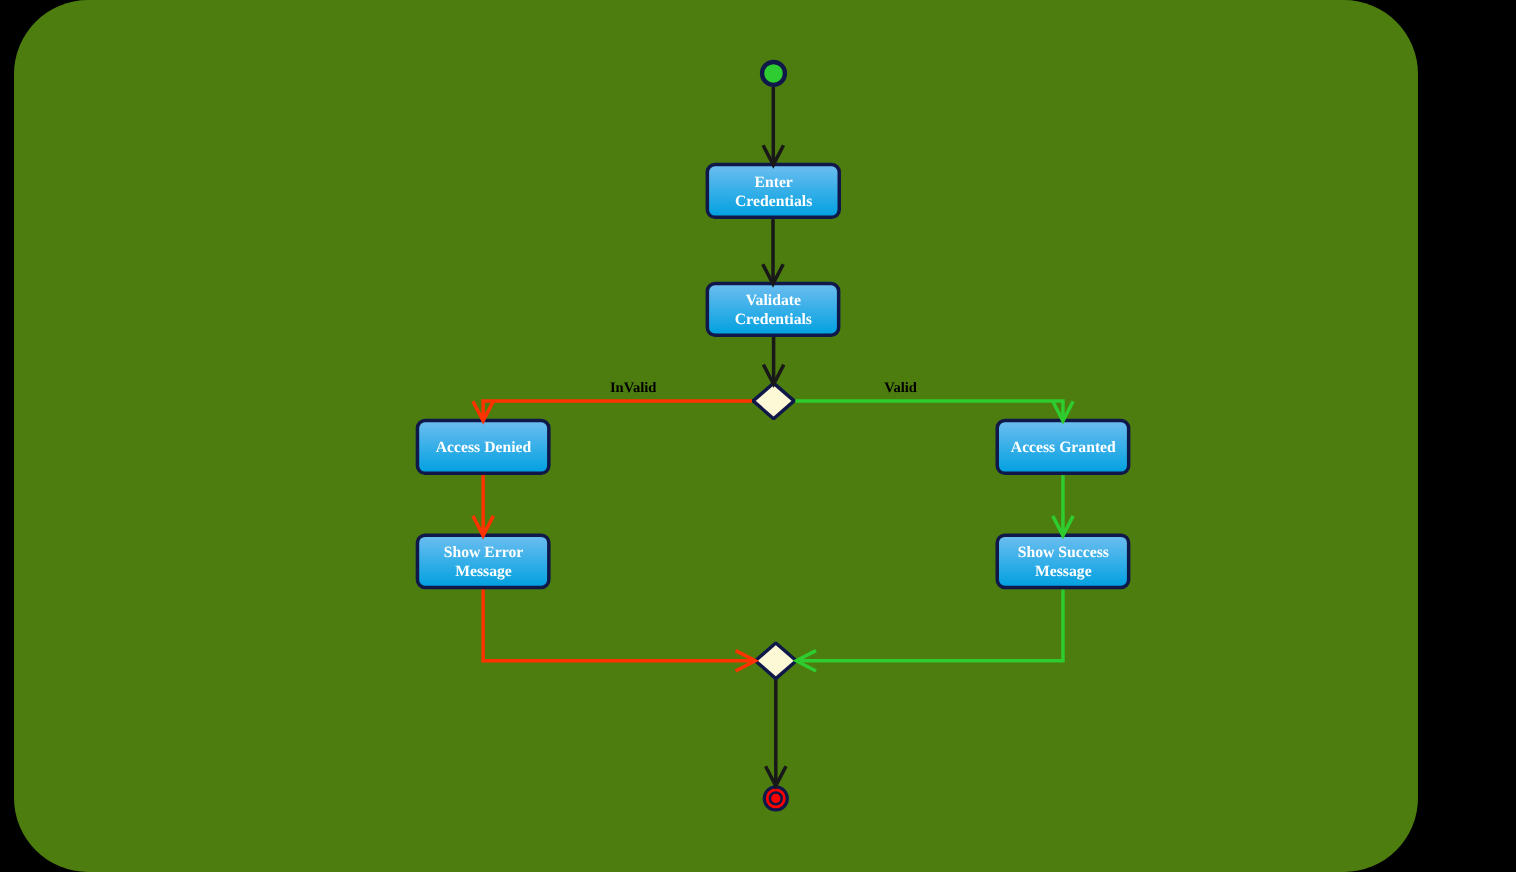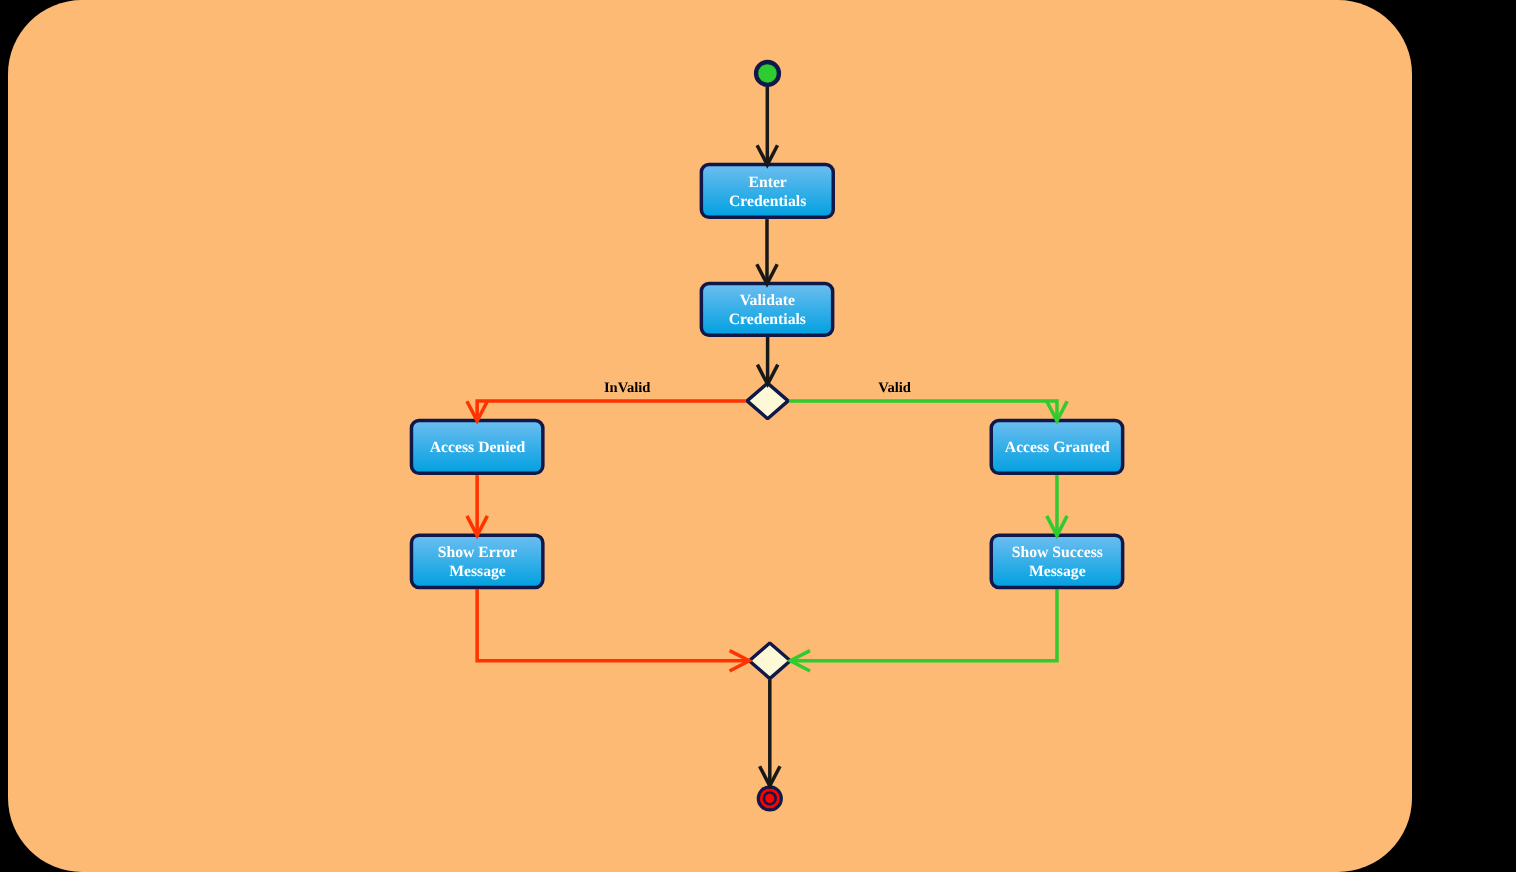--- a/index.html
+++ b/index.html
@@ -1,17 +1,17 @@
 <!DOCTYPE html>
 <html><head>
 <meta charset="utf-8">
 <style>
   html,body{margin:0;padding:0;background:#000000;}
   body{width:1516px;height:872px;overflow:hidden;}
-  #page{position:absolute;left:8px;top:0;width:1404px;height:872px;background:#fdba74;border-radius:74px;overflow:hidden;}
+  #page{position:absolute;left:14px;top:0;width:1404px;height:872px;background:#4d7c0f;border-radius:74px;overflow:hidden;}
   #dia{display:block;position:absolute;left:0;top:0;}
   .node-label{font-family:"Liberation Serif",serif;font-weight:bold;font-size:15.7px;fill:#ffffff;text-anchor:middle;dominant-baseline:alphabetic;-webkit-font-smoothing:antialiased;text-rendering:geometricPrecision;}
   .guard-label{font-family:"Liberation Serif",serif;font-weight:bold;font-size:14.6px;fill:#000000;text-anchor:middle;-webkit-font-smoothing:antialiased;text-rendering:geometricPrecision;}
 </style>
 </head>
 <body>
 
 <div id="page">
 <svg id="dia" width="1516" height="872" viewBox="0 0 1516 872" xmlns="http://www.w3.org/2000/svg">
   <defs>

